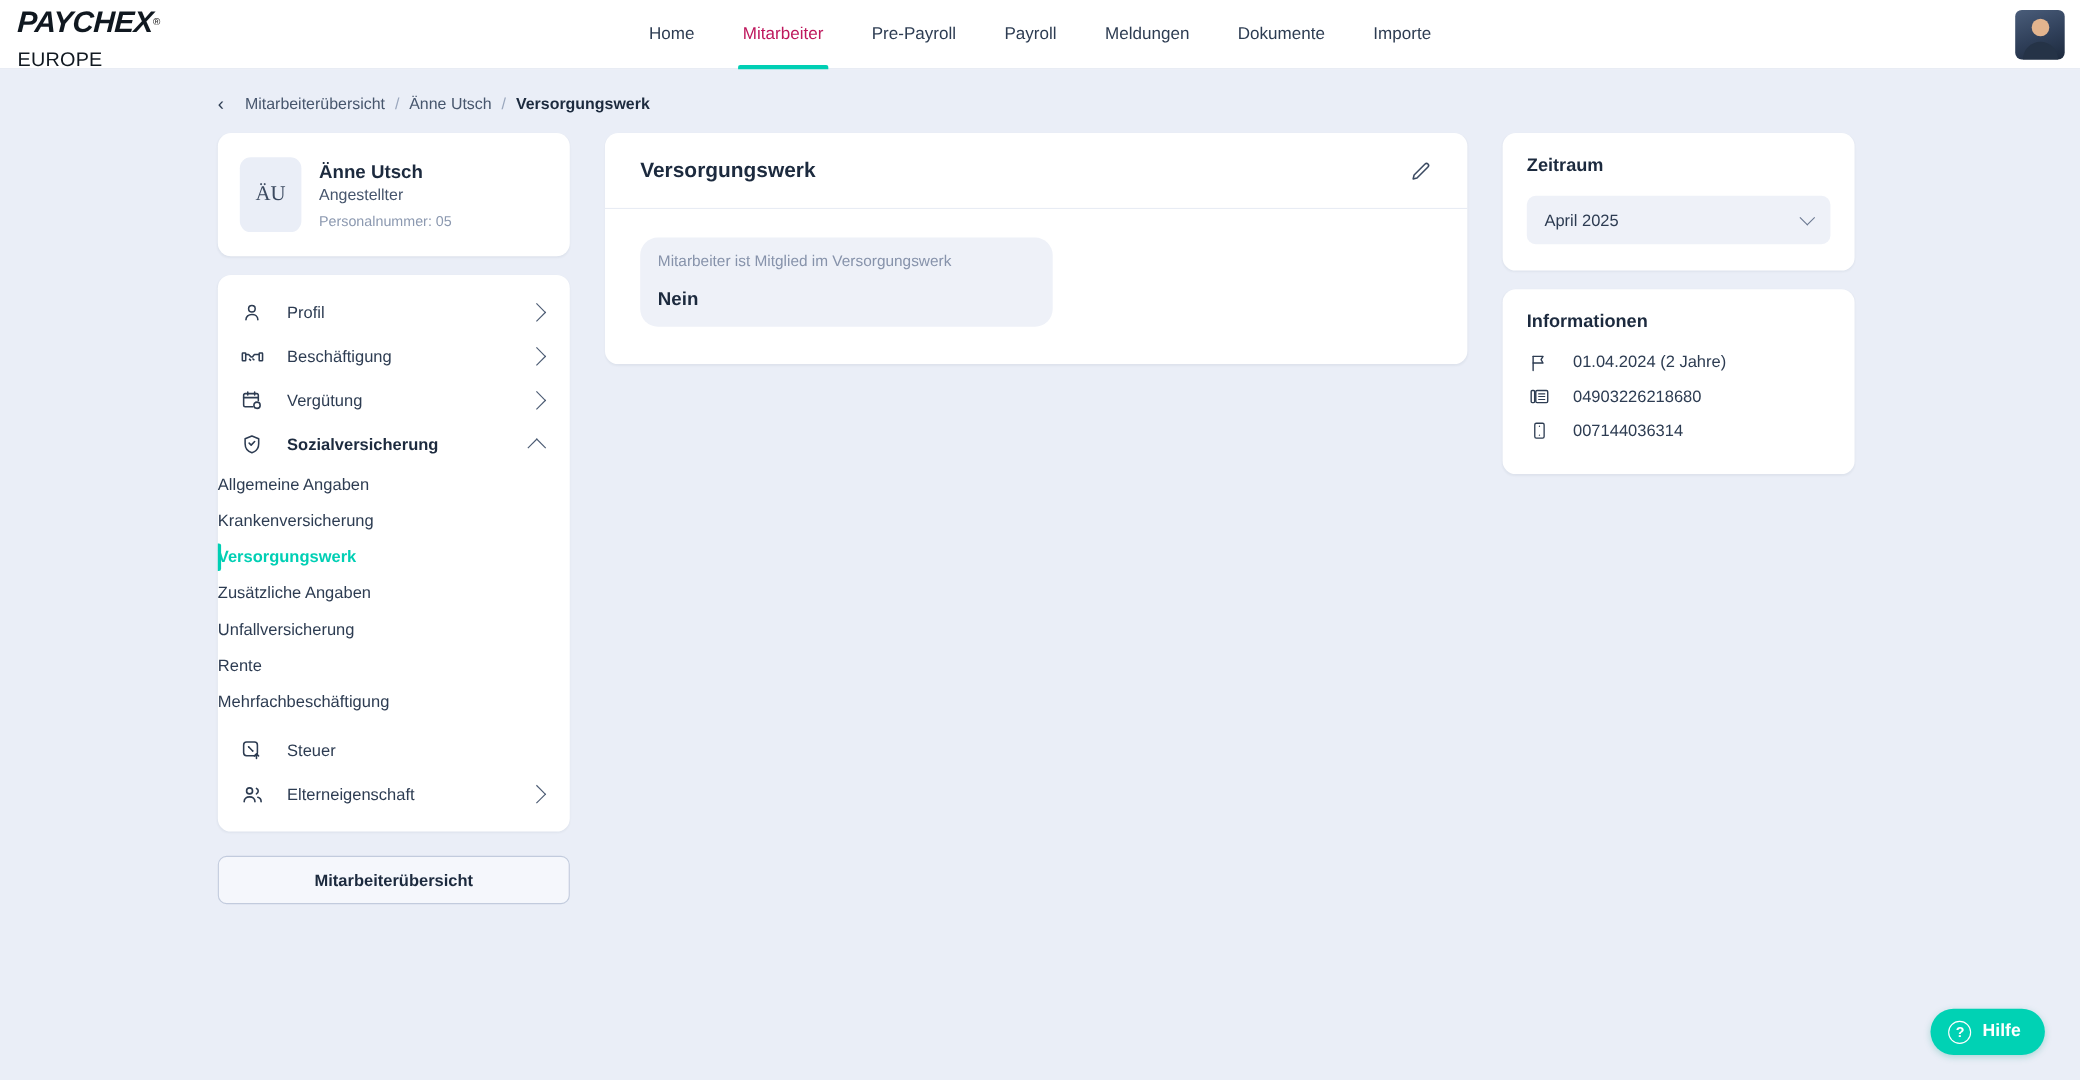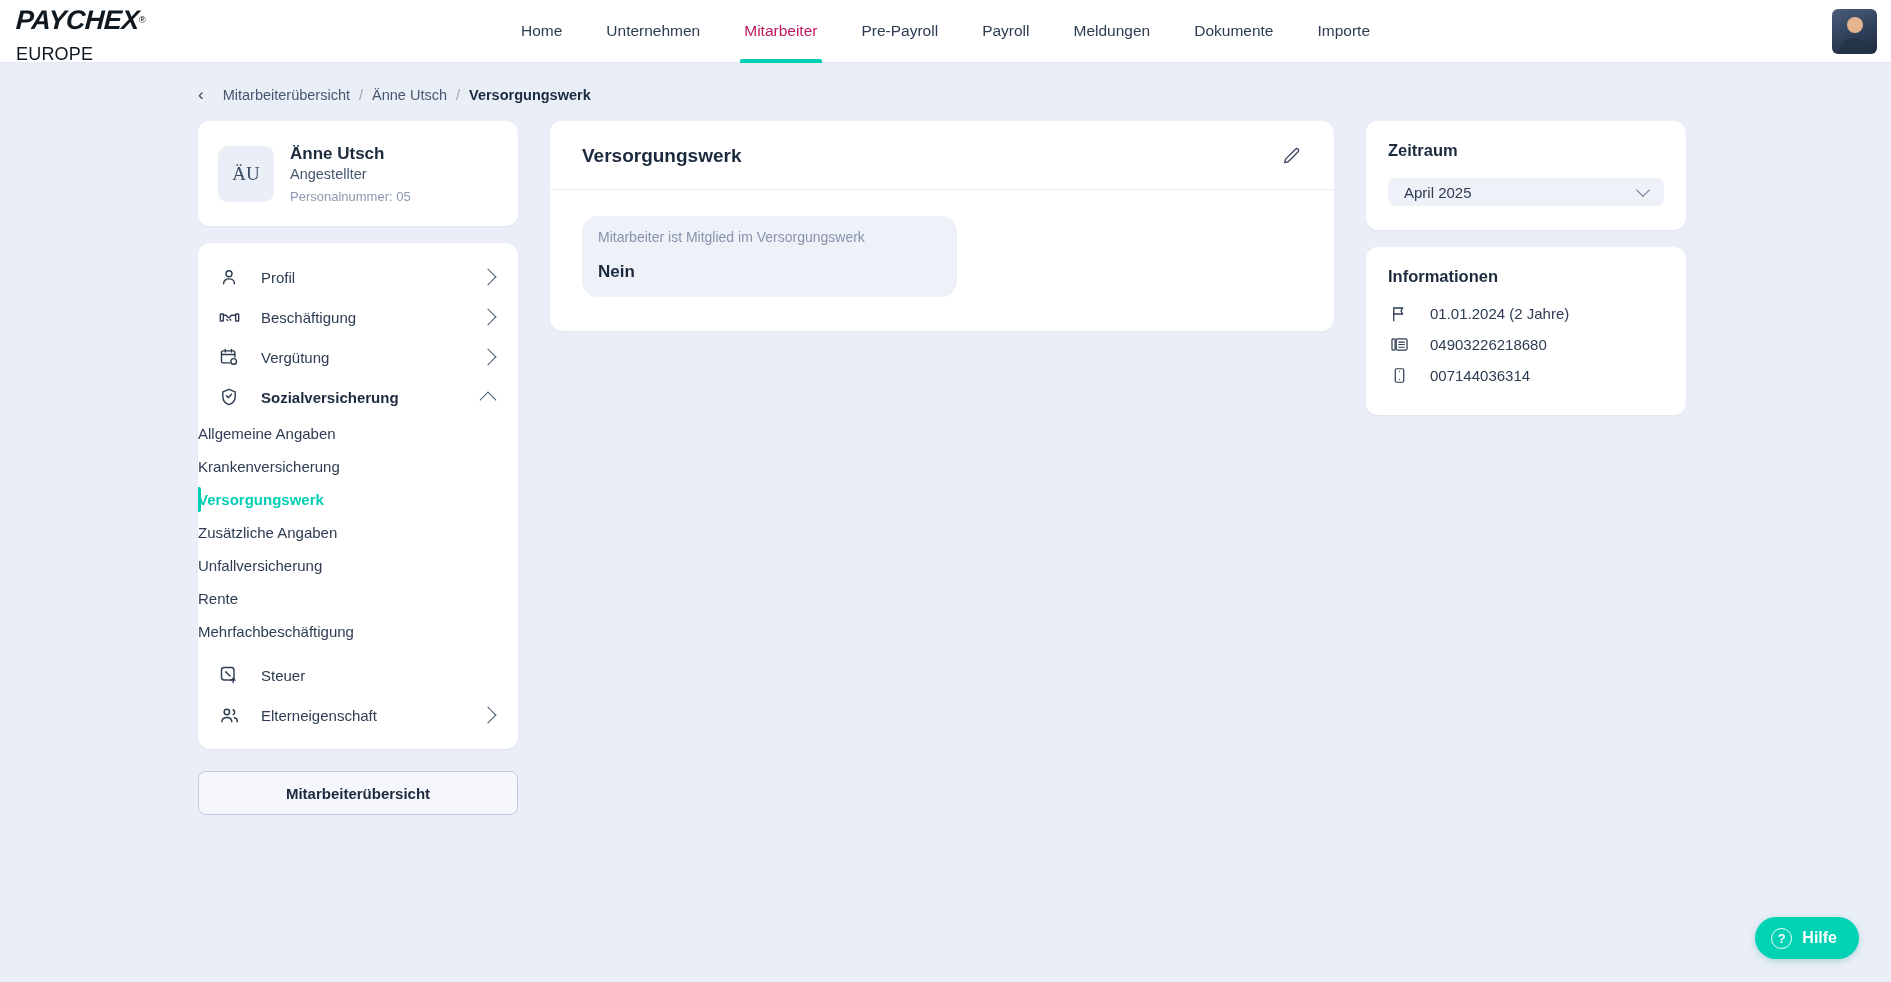--- a/index.html
+++ b/index.html
@@ -96,21 +96,21 @@
 
   .card {
     background: #ffffff;
     border-radius: 12px;
     box-shadow: 0 1px 2px rgba(20,35,60,0.05);
   }
 
   
   .emp-card { display: flex; align-items: center; gap: 16px; padding: 22px 20px; }
   .emp-avatar {
-    width: 56px; height: 56px; border-radius: 10px;
+    width: 56px; height: 68px; border-radius: 10px;
     background: #eaeef7;
     display: flex; align-items: center; justify-content: center;
     font-family: "Liberation Serif", serif;
     font-size: 19px; color: #3c4a60;
     flex: 0 0 56px;
   }
   .emp-name { font-size: 17px; font-weight: 700; color: #1c2a3e; line-height: 1.25; }
   .emp-role { font-size: 14.5px; color: #47566d; margin-top: 2px; }
   .emp-pn { font-size: 13px; color: #8c99b0; margin-top: 7px; }
 
@@ -182,21 +182,21 @@
     padding: 13px 16px 15px 16px;
   }
   .field-label { font-size: 14px; color: #8793ab; }
   .field-value { font-size: 17px; font-weight: 700; color: #1c2a3e; margin-top: 17px; }
 
   
   .panel { padding: 20px 22px 24px 22px; }
   .panel-title { font-size: 16.5px; font-weight: 700; color: #1c2a3e; }
   .select-box {
     margin-top: 18px;
-    height: 28px;
+    height: 44px;
     background: #eef1f8;
     border-radius: 8px;
     display: flex; align-items: center; justify-content: space-between;
     padding: 0 16px;
     cursor: pointer;
   }
   .select-value { font-size: 15px; color: #2d3c52; }
   .select-chev {
     width: 10px; height: 10px;
     border-right: 1.7px solid #6b7992;
@@ -236,23 +236,20 @@
 
 <div class="topbar">
   <div class="logo">
     <div><span class="paychex">PAYCHEX</span><span class="reg">®</span></div>
     <div class="europe">EUROPE</div>
   </div>
 
   <nav class="mainnav">
     <div class="navitem">
         <span>Home</span>
-      </div>
-    <div class="navitem">
-        <span>Unternehmen</span>
       </div>
     <div class="navitem active">
         <span>Mitarbeiter</span>
       </div>
     <div class="navitem">
         <span>Pre-Payroll</span>
       </div>
     <div class="navitem">
         <span>Payroll</span>
       </div>
@@ -430,21 +427,21 @@
     <div class="card panel panel-info">
       <div class="panel-title">Informationen</div>
 
       <div class="info-row" style="margin-top:12px">
         <span class="ico">
           <svg width="18" height="18" viewBox="0 0 24 24" fill="none" stroke="currentColor" stroke-width="1.7" stroke-linecap="round" stroke-linejoin="round">
               <path d="M5 21V4"></path>
               <path d="M5 4h12l-2.4 4L17 12H5"></path>
             </svg>
         </span>
-        <span class="txt">01.01.2024 (2 Jahre)</span>
+        <span class="txt">01.04.2024 (2 Jahre)</span>
       </div>
 
       <div class="info-row">
         <span class="ico">
           <svg width="19" height="19" viewBox="0 0 24 24" fill="none" stroke="currentColor" stroke-width="1.6" stroke-linejoin="round">
               <rect x="2.5" y="5" width="4" height="14" rx="1.2"></rect>
               <rect x="7.8" y="5" width="13.7" height="14" rx="1.5"></rect>
               <path d="M10.6 9h8M10.6 12h8M10.6 15.4h8" stroke-width="1.3"></path>
             </svg>
         </span>

